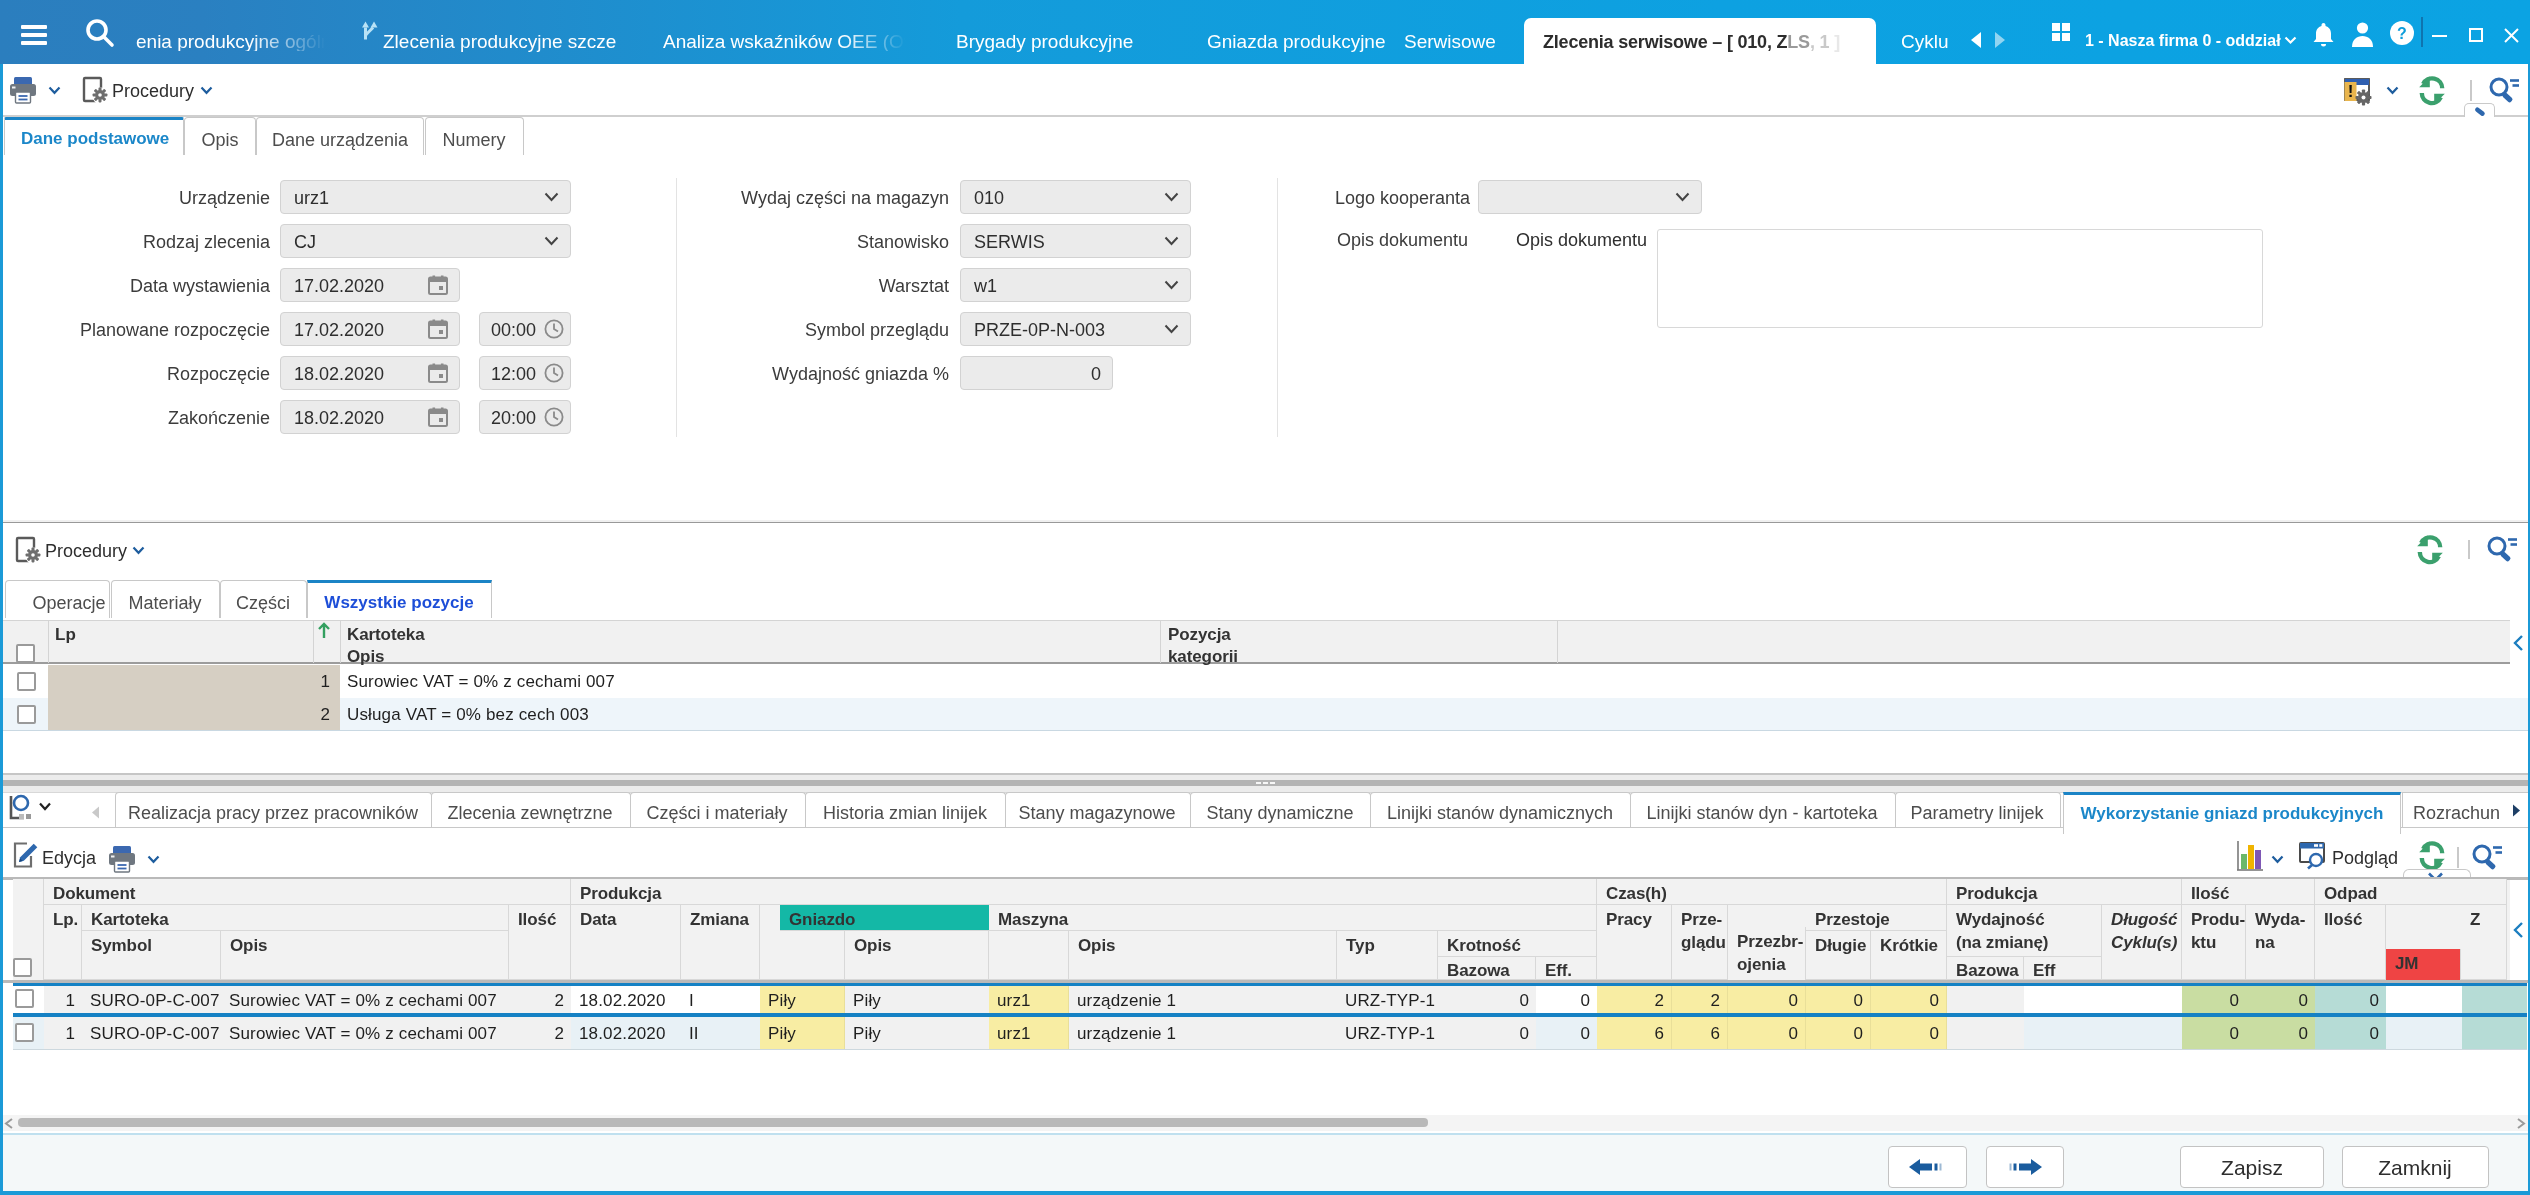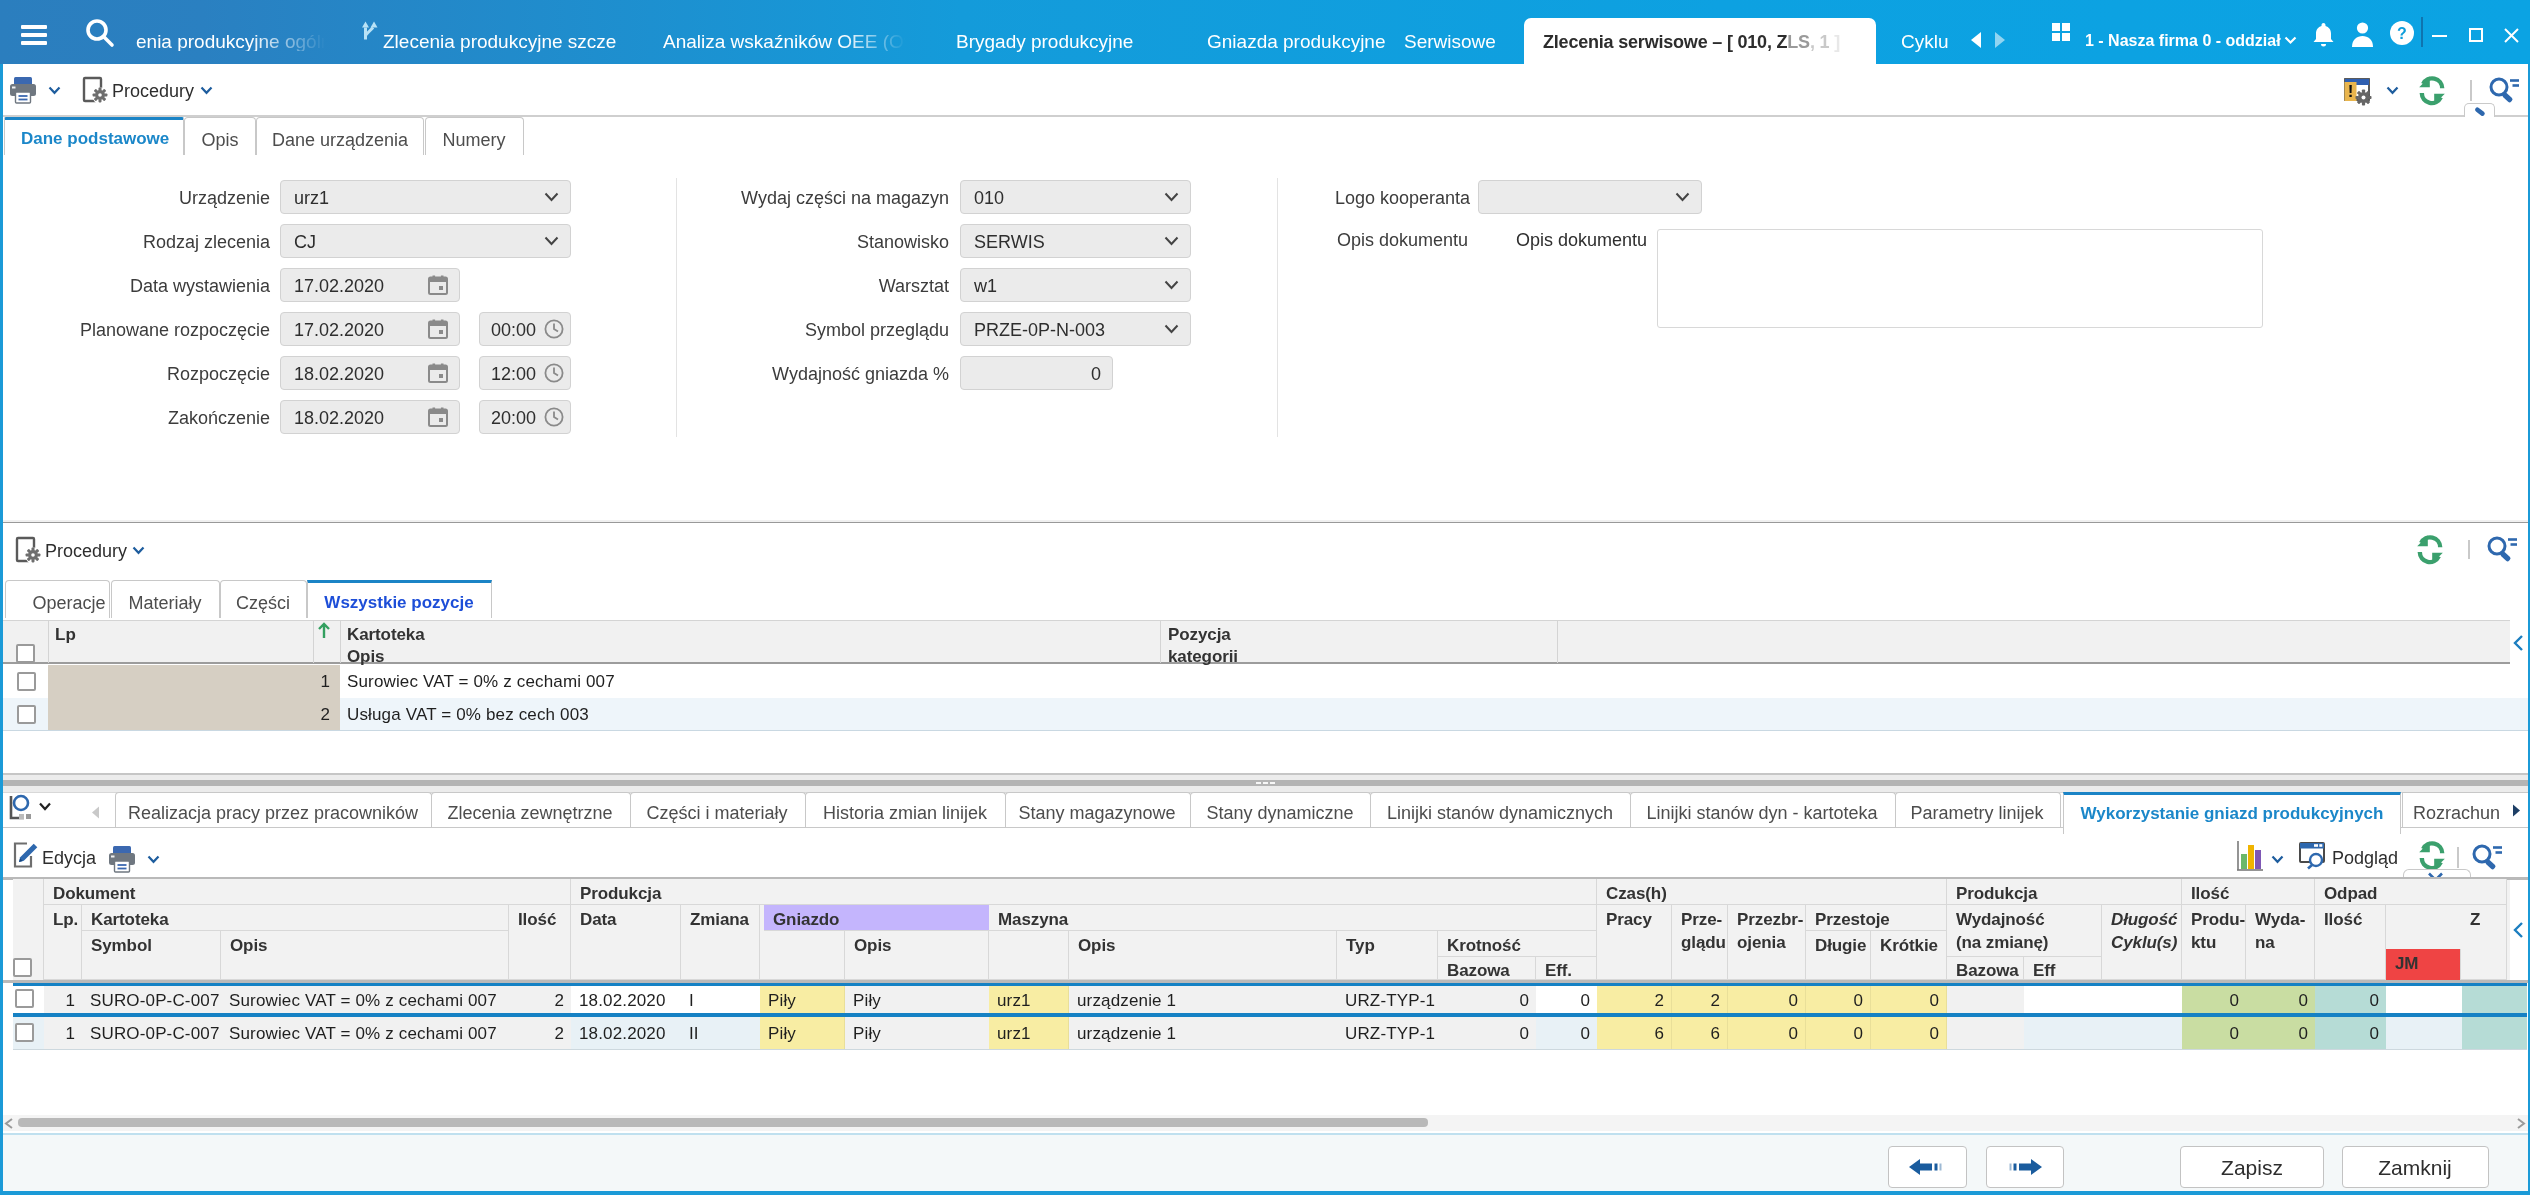--- a/index.html
+++ b/index.html
@@ -490,33 +490,33 @@
   </div>
 <div class="" style="left:509px;top:905px;width:62px;height:75px;background:#f2f2f2;border-right:1px solid #d8d8d8;border-bottom:1px solid #d8d8d8;">
     <div class="t hcell" style="left:9px;top:4px;line-height:1.35;">Ilość</div>
   </div>
 <div class="" style="left:571px;top:905px;width:110px;height:75px;background:#f2f2f2;border-right:1px solid #d8d8d8;border-bottom:1px solid #d8d8d8;">
     <div class="t hcell" style="left:9px;top:4px;line-height:1.35;">Data</div>
   </div>
 <div class="" style="left:681px;top:905px;width:79px;height:75px;background:#f2f2f2;border-right:1px solid #d8d8d8;border-bottom:1px solid #d8d8d8;">
     <div class="t hcell" style="left:9px;top:4px;line-height:1.35;">Zmiana</div>
   </div>
-<div class="" style="left:764px;top:905px;width:229px;height:26px;background:#c4b5fd;border-right:1px solid #d8d8d8;border-bottom:1px solid #d8d8d8;">
+<div class="" style="left:780px;top:905px;width:229px;height:26px;background:#14b8a6;border-right:1px solid #d8d8d8;border-bottom:1px solid #d8d8d8;">
     <div class="t hcell" style="left:9px;top:4px;line-height:1.35;">Gniazdo</div>
   </div>
 <div class="" style="left:989px;top:905px;width:608px;height:26px;background:#f2f2f2;border-right:1px solid #d8d8d8;border-bottom:1px solid #d8d8d8;">
     <div class="t hcell" style="left:9px;top:4px;line-height:1.35;">Maszyna</div>
   </div>
 <div class="" style="left:1597px;top:905px;width:75px;height:75px;background:#f2f2f2;border-right:1px solid #d8d8d8;border-bottom:1px solid #d8d8d8;">
     <div class="t hcell" style="left:9px;top:4px;line-height:1.35;">Pracy</div>
   </div>
 <div class="" style="left:1672px;top:905px;width:56px;height:75px;background:#f2f2f2;border-right:1px solid #d8d8d8;border-bottom:1px solid #d8d8d8;">
     <div class="t hcell" style="left:9px;top:4px;line-height:1.35;">Prze-<br>glądu</div>
   </div>
-<div class="" style="left:1728px;top:905px;width:78px;height:75px;background:#f2f2f2;border-right:1px solid #d8d8d8;border-bottom:1px solid #d8d8d8;">
+<div class="" style="left:1728px;top:927px;width:78px;height:75px;background:#f2f2f2;border-right:1px solid #d8d8d8;border-bottom:1px solid #d8d8d8;">
     <div class="t hcell" style="left:9px;top:4px;line-height:1.35;">Przezbr-<br>ojenia</div>
   </div>
 <div class="" style="left:1806px;top:905px;width:141px;height:26px;background:#f2f2f2;border-right:1px solid #d8d8d8;border-bottom:1px solid #d8d8d8;">
     <div class="t hcell" style="left:9px;top:4px;line-height:1.35;">Przestoje</div>
   </div>
 <div class="" style="left:1947px;top:905px;width:155px;height:52px;background:#f2f2f2;border-right:1px solid #d8d8d8;border-bottom:1px solid #d8d8d8;">
     <div class="t hcell" style="left:9px;top:4px;line-height:1.35;">Wydajność<br>(na zmianę)</div>
   </div>
 <div class="" style="left:2102px;top:905px;width:80px;height:75px;background:#f2f2f2;border-right:1px solid #d8d8d8;border-bottom:1px solid #d8d8d8;font-style:italic;">
     <div class="t hcell" style="left:9px;top:4px;line-height:1.35;">Długość<br>Cyklu(s)</div>

